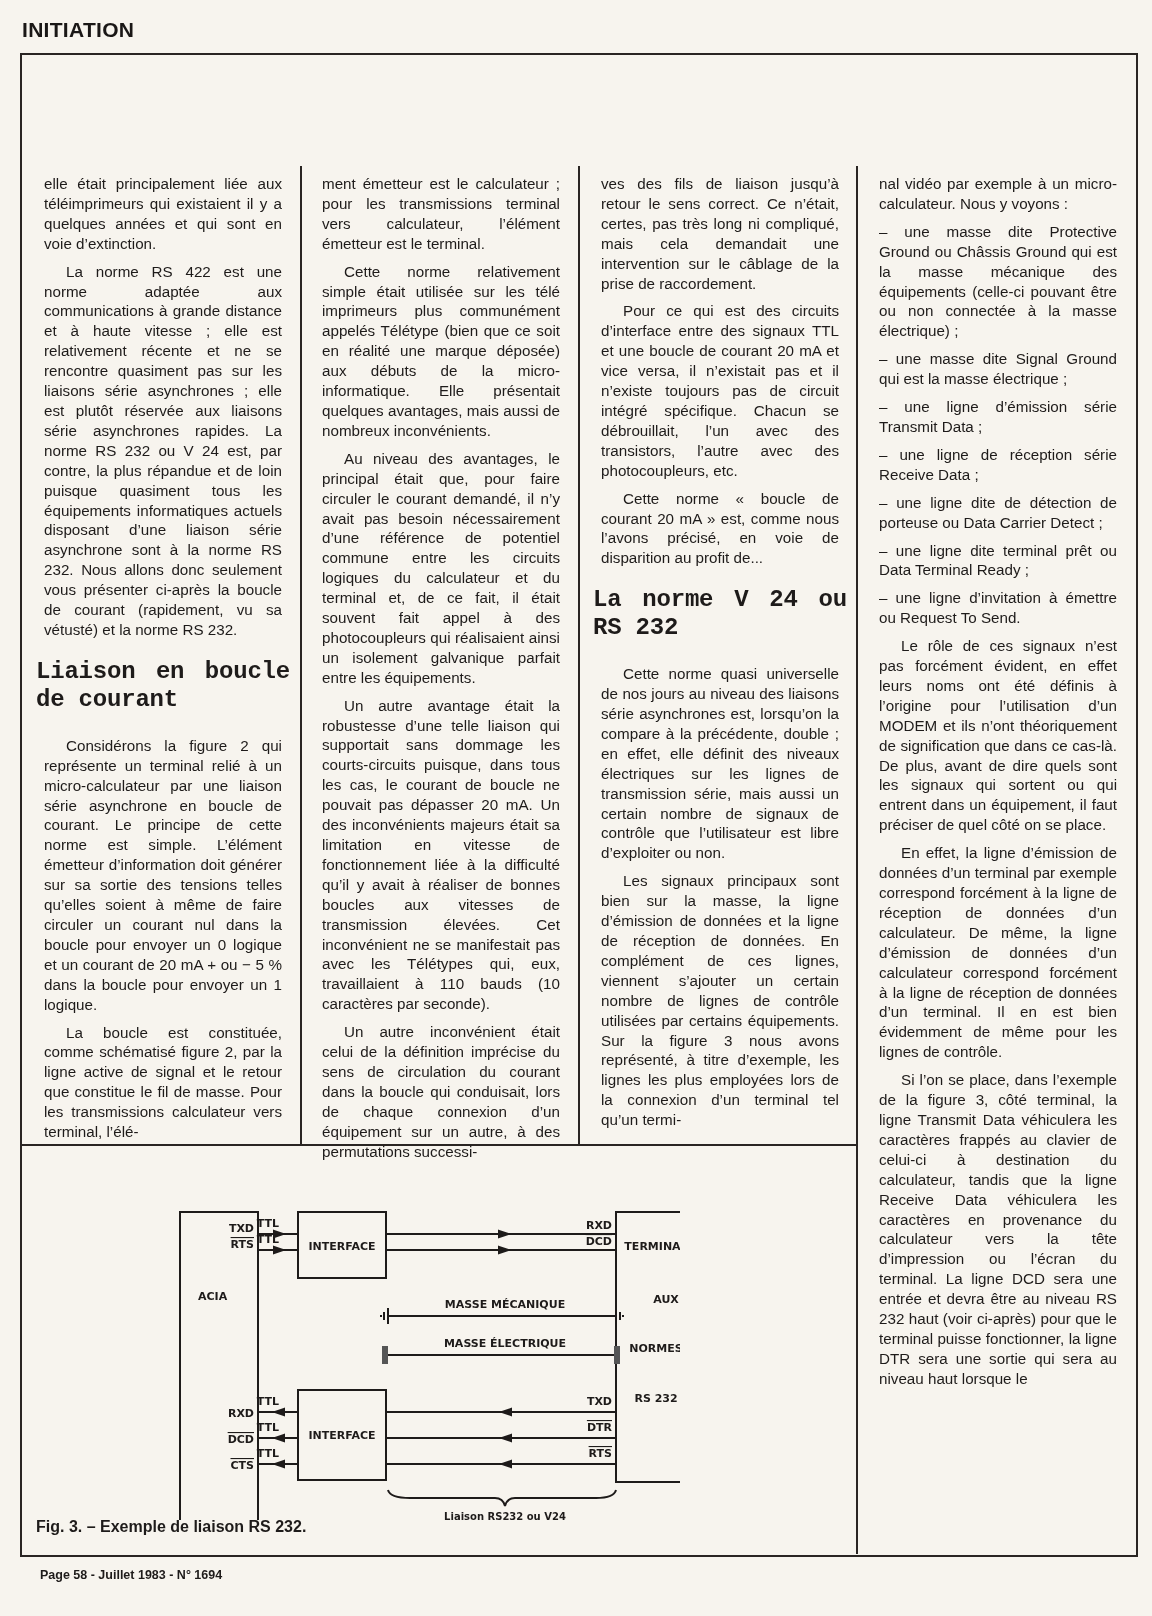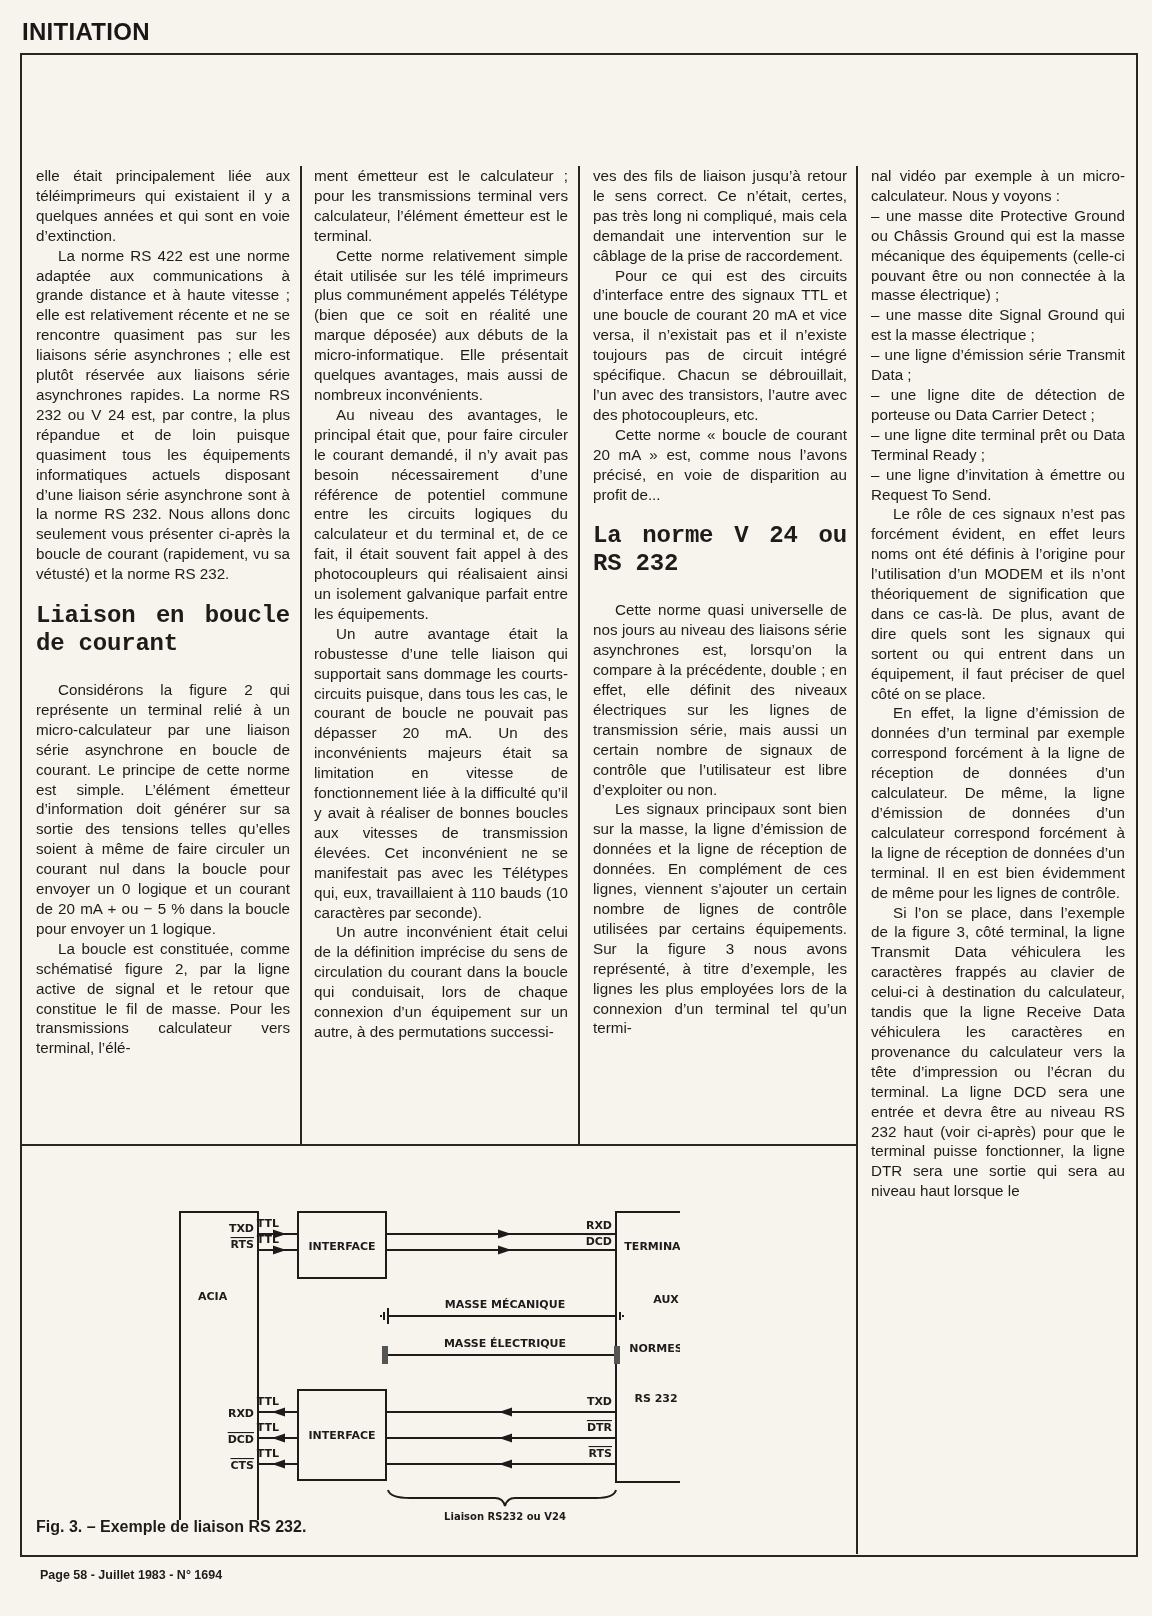--- a/index.html
+++ b/index.html
@@ -4,32 +4,32 @@
 <style>
   html, body { margin: 0; padding: 0; }
   body {
     width: 1152px; height: 1616px; position: relative; overflow: hidden;
     background: #f7f4ee;
     font-family: "Liberation Sans", sans-serif;
     color: #1e1b1a;
   }
   .section-label {
     position: absolute; left: 22px; top: 18px;
-    font-weight: bold; font-size: 24px; letter-spacing: 0.3px; color: #1a1716;
+    font-weight: bold; font-size: 21px; letter-spacing: 0.3px; color: #1a1716;
   }
   .frame {
     position: absolute; left: 20px; top: 53px; width: 1118px; height: 1504px;
     border: 2px solid #2a2523; box-sizing: border-box;
   }
   .col {
     position: absolute; top: 166px;
     width: 254px; font-size: 15.2px; line-height: 19.9px;
     text-align: justify; hyphens: manual;
   }
-  .col p { margin: 0; text-indent: 22px; }
+  .col p { margin: 8px; text-indent: 22px; }
   .col p.noindent { text-indent: 0; }
   .col p.dash { text-indent: 0; }
   .col h2 {
     font-family: Liberation Mono, monospace;
     font-weight: bold; font-size: 24px; line-height: 28px;
     margin: 18px 0 22px 0; letter-spacing: -0.2px;
   }
   #col1 { left: 36px; }
   #col2 { left: 314px; }
   #col3 { left: 593px; }
@@ -79,20 +79,21 @@
     <p>Cette norme « boucle de courant 20 mA » est, comme nous l’avons précisé, en voie de disparition au profit de...</p>
     <h2>La norme V 24 ou RS 232</h2>
     <p>Cette norme quasi universelle de nos jours au niveau des liaisons série asynchrones est, lorsqu’on la compare à la précédente, double ; en effet, elle définit des niveaux électriques sur les lignes de transmission série, mais aussi un certain nombre de signaux de contrôle que l’utilisateur est libre d’exploiter ou non.</p>
     <p>Les signaux principaux sont bien sur la masse, la ligne d’émission de données et la ligne de réception de données. En complément de ces lignes, viennent s’ajouter un certain nombre de lignes de contrôle utilisées par certains équipements. Sur la figure 3 nous avons représenté, à titre d’exemple, les lignes les plus employées lors de la connexion d’un terminal tel qu’un termi-</p>
   </div>
 <div class="col" id="col4">
     <p class="noindent">nal vidéo par exemple à un micro-calculateur. Nous y voyons :</p>
     <p class="dash">– une masse dite Protective Ground ou Châssis Ground qui est la masse mécanique des équipements (celle-ci pouvant être ou non connectée à la masse électrique) ;</p>
     <p class="dash">– une masse dite Signal Ground qui est la masse électrique ;</p>
     <p class="dash">– une ligne d’émission série Transmit Data ;</p>
+    <p class="dash">– une ligne de réception série Receive Data ;</p>
     <p class="dash">– une ligne dite de détection de porteuse ou Data Carrier Detect ;</p>
     <p class="dash">– une ligne dite terminal prêt ou Data Terminal Ready ;</p>
     <p class="dash">– une ligne d’invitation à émettre ou Request To Send.</p>
     <p>Le rôle de ces signaux n’est pas forcément évident, en effet leurs noms ont été définis à l’origine pour l’utilisation d’un MODEM et ils n’ont théoriquement de signification que dans ce cas-là. De plus, avant de dire quels sont les signaux qui sortent ou qui entrent dans un équipement, il faut préciser de quel côté on se place.</p>
     <p>En effet, la ligne d’émission de données d’un terminal par exemple correspond forcément à la ligne de réception de données d’un calculateur. De même, la ligne d’émission de données d’un calculateur correspond forcément à la ligne de réception de données d’un terminal. Il en est bien évidemment de même pour les lignes de contrôle.</p>
     <p>Si l’on se place, dans l’exemple de la figure 3, côté terminal, la ligne Transmit Data véhiculera les caractères frappés au clavier de celui-ci à destination du calculateur, tandis que la ligne Receive Data véhiculera les caractères en provenance du calculateur vers la tête d’impression ou l’écran du terminal. La ligne DCD sera une entrée et devra être au niveau RS 232 haut (voir ci-après) pour que le terminal puisse fonctionner, la ligne DTR sera une sortie qui sera au niveau haut lorsque le</p>
   </div>
 
 <svg class="fig" viewBox="0 0 520 330" width="520" height="330">
   <g stroke="#1e1b1a" stroke-width="2" fill="none">

